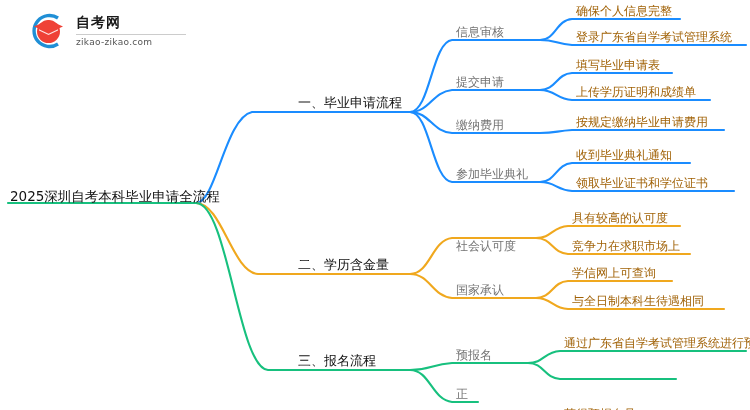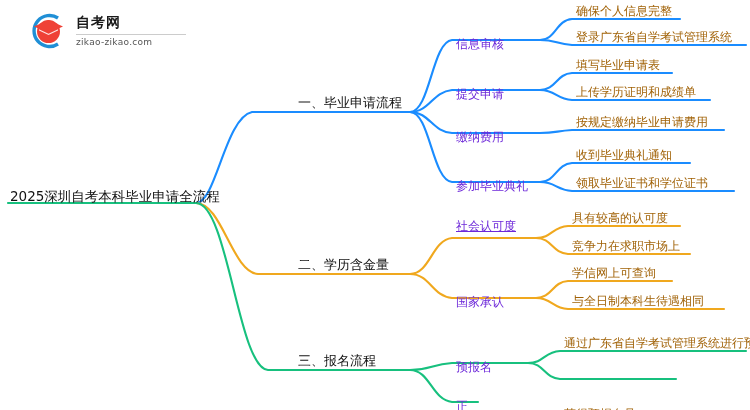--- a/index.html
+++ b/index.html
@@ -82,22 +82,21 @@
   .node-root {
     font-size: 13.5px;
     color: #111111;
   }
   .node-l1 {
     font-size: 13px;
     color: #111111;
   }
   .node-l2 {
     font-size: 12px;
-    color: #6d28d9;
-    margin-top: 12px;
+    color: #737373;
   }
   .node-l3 {
     font-size: 12px;
     color: #a16207;
   }
 </style>
 </head>
 <body>
 
 <div id="root">
@@ -181,21 +180,21 @@
   <div class="node node-l3" style="left:576px; top:5px;">确保个人信息完整</div>
   <div class="node node-l3" style="left:576px; top:31px;">登录广东省自学考试管理系统</div>
   <div class="node node-l3" style="left:576px; top:59px;">填写毕业申请表</div>
   <div class="node node-l3" style="left:576px; top:86px;">上传学历证明和成绩单</div>
   <div class="node node-l3" style="left:576px; top:116px;">按规定缴纳毕业申请费用</div>
   <div class="node node-l3" style="left:576px; top:149px;">收到毕业典礼通知</div>
   <div class="node node-l3" style="left:576px; top:177px;">领取毕业证书和学位证书</div>
 
   <div class="node node-l1" style="left:298px; top:258px;">二、学历含金量</div>
 
-  <div class="node node-l2" style="left:456px; top:208px;text-decoration:underline;">社会认可度</div>
+  <div class="node node-l2" style="left:456px; top:240px;">社会认可度</div>
   <div class="node node-l2" style="left:456px; top:284px;">国家承认</div>
 
   <div class="node node-l3" style="left:572px; top:212px;">具有较高的认可度</div>
   <div class="node node-l3" style="left:572px; top:240px;">竞争力在求职市场上</div>
   <div class="node node-l3" style="left:572px; top:267px;">学信网上可查询</div>
   <div class="node node-l3" style="left:572px; top:295px;">与全日制本科生待遇相同</div>
 
   <div class="node node-l1" style="left:298px; top:354px;">三、报名流程</div>
 
   <div class="node node-l2" style="left:456px; top:349px;">预报名</div>

